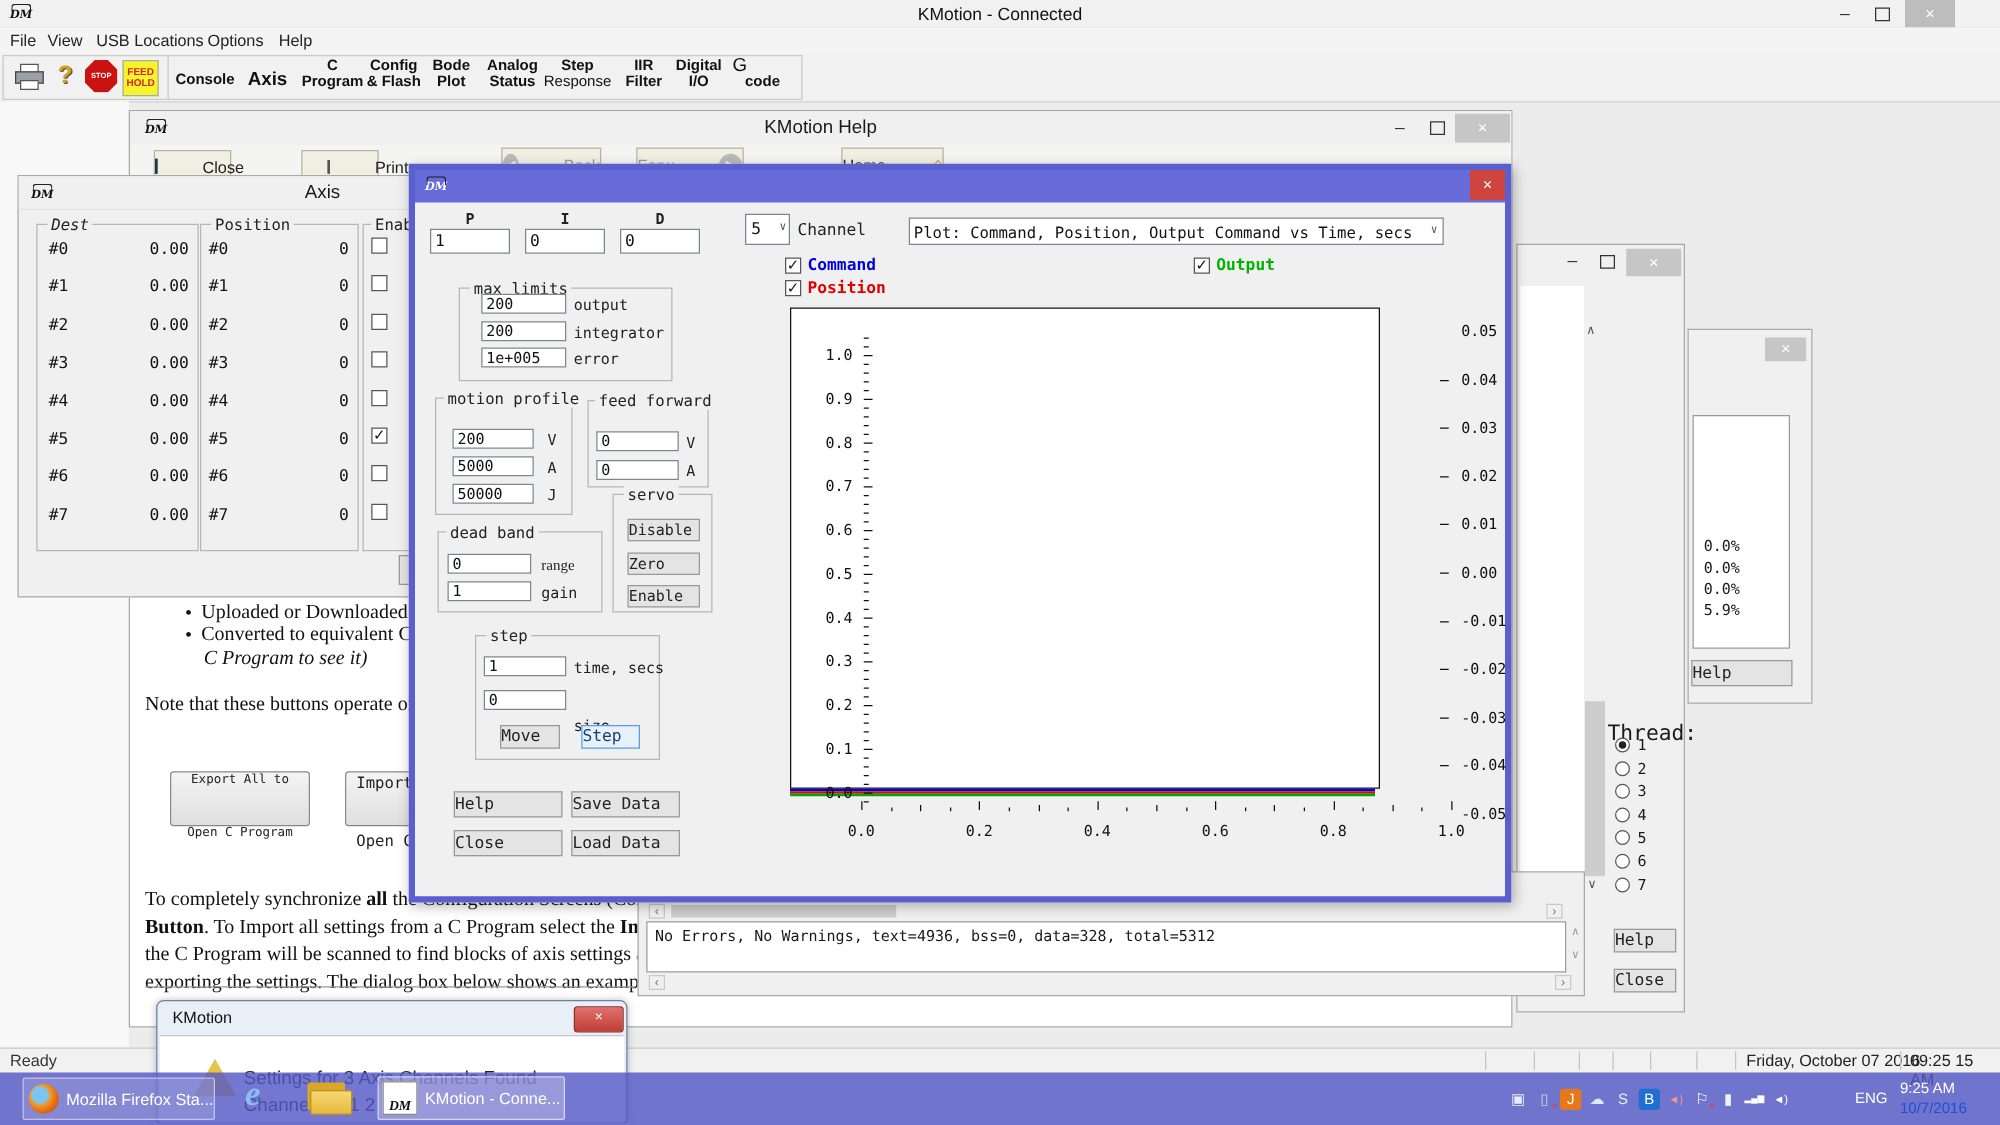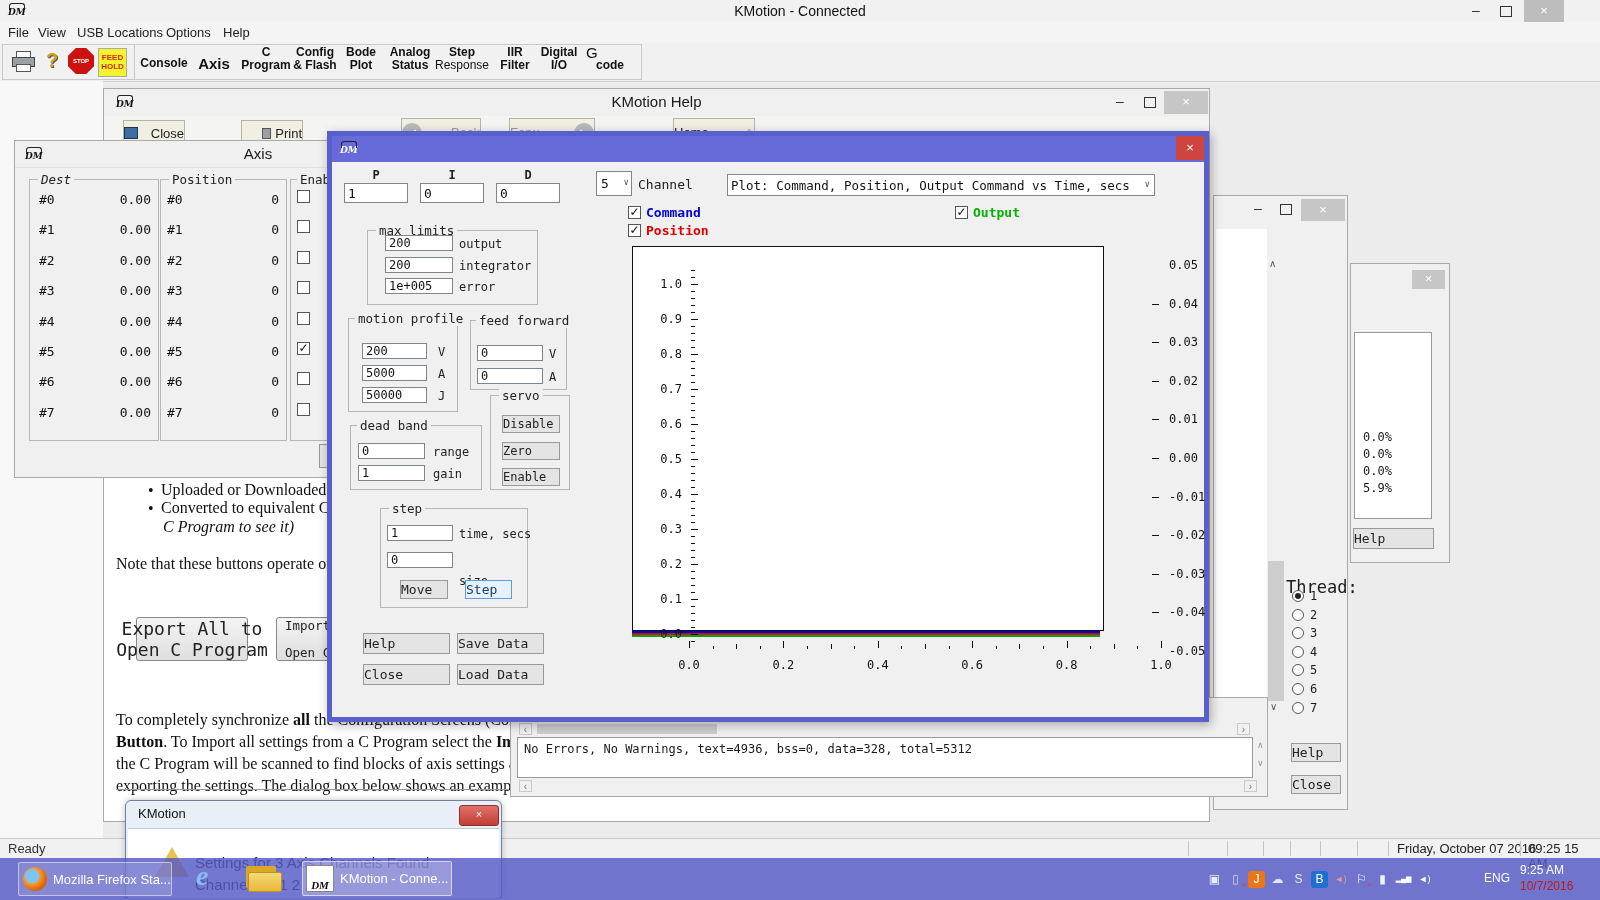--- a/index.html
+++ b/index.html
@@ -16,21 +16,21 @@
   .x-grey{position:absolute;background:#c6c6c6;color:#fff;text-align:center;font-size:13px;}
   .field{position:absolute;background:#fff;border:1px solid #7f858d;box-sizing:border-box;
          font-family:"DejaVu Sans Mono",monospace;font-size:13px;display:flex;align-items:center;
          padding-left:3px;color:#111;}
   .grp{position:absolute;border:1px solid #b6b6b6;box-sizing:border-box;}
   .grp-label{position:absolute;background:#f0f0f0;padding:0 3px;font-family:"DejaVu Sans Mono",monospace;
              font-size:12.5px;color:#222;white-space:nowrap;}
   .sublab{position:absolute;font-family:"DejaVu Sans Mono",monospace;font-size:12px;color:#222;white-space:nowrap;}
   .btn{position:absolute;background:#e4e4e4;border:1px solid #999;box-sizing:border-box;
        font-family:"DejaVu Sans Mono",monospace;font-size:13px;color:#222;
-       display:flex;align-items:center;justify-content:space-between;white-space:pre;}
+       display:flex;align-items:center;justify-content:flex-start;white-space:pre;gap:32px;}
   .btn.accent{background:#e7f1fb;border:1px solid #569de5;color:#13406e;}
   .cb{position:absolute;width:13px;height:13px;background:#fff;border:1px solid #555;
       box-sizing:border-box;font-size:12px;line-height:10px;text-align:center;color:#111;}
   .cb .mark{visibility:hidden;}
   .cb.on .mark{visibility:visible;}
   .cblabel{position:absolute;font-family:"DejaVu Sans Mono",monospace;font-size:13px;font-weight:bold;}
   .ticklabel{position:absolute;font-family:"DejaVu Sans Mono",monospace;font-size:12px;color:#111;white-space:nowrap;}
   .tick{position:absolute;background:#111;}
   .menu-item{position:absolute;top:0;font-size:13px;line-height:21px;color:#222;}
   .tbtn{position:absolute;text-align:center;font-size:12px;font-weight:bold;color:#111;}
@@ -165,21 +165,21 @@
         <span style="margin-left:5px;color:#d98a2b;font-size:16px;">⌂</span>
       </div>
     </div>
 
     <span class="bullet-line" style="left:44px;top:393px;">•</span>
     <span class="bullet-line" style="left:57px;top:392px;">Uploaded or Downloaded</span>
     <span class="bullet-line" style="left:44px;top:411px;">•</span>
     <span class="bullet-line" style="left:57px;top:410px;">Converted to equivalent C</span>
     <span class="bullet-line" style="left:59px;top:429px;font-style:italic;">C Program to see it)</span>
     <span class="bullet-line" style="left:12px;top:466px;">Note that these buttons operate or</span>
-    <div class="btn" style="left:32px;top:528px;width:112px;height:44px;flex-direction:column;background:linear-gradient(#f4f4f4,#dfdfdf);border:1px solid #888;border-radius:3px;font-size:18px;">
+    <div class="btn" style="left:32px;top:528px;width:112px;height:44px;flex-direction:column;background:linear-gradient(#f4f4f4,#dfdfdf);border:1px solid #888;border-radius:3px;font-size:10px;">
       <span>Export All to</span>
       <span>Open C Program</span>
     </div>
     <div class="btn" style="left:172px;top:528px;width:88px;height:44px;flex-direction:column;align-items:flex-start;padding-left:8px;background:linear-gradient(#f4f4f4,#dfdfdf);border:1px solid #888;border-radius:3px;font-size:12.5px;">
       <span>Import</span>
       <span>Open C</span>
     </div>
     <div id="help-para" class="abs" style="left:12px;top:622px;width:396px;height:92px;">
         <div class="pline" style="top: 0px;"><span>To completely synchronize </span><span style="font-weight: bold;">all</span><span> the Configuration Screens (Config</span></div>
         <div class="pline" style="top: 22px;"><span style="font-weight: bold;">Button</span><span>.  To Import all settings from a C Program select the </span><span style="font-weight: bold;">Impo</span></div>
@@ -421,21 +421,21 @@
       <span>Zero</span></div>
     <div class="btn" style="left:170px;top:332px;width:58px;height:18px;font-size:12px;">
       <span>Enable</span></div>
 
     <div class="grp" style="left:18px;top:289px;width:132px;height:65px;">
       <span class="grp-label" style="top:-8px;left:6px;">dead band</span>
     </div>
     <div class="field" style="left:26px;top:307px;width:67px;height:16px;font-size:12px;">
         <span>0</span>
       </div>
-    <span class="sublab" style="left:101px;top:309px;">range</span>
+    <span class="sublab" style="left:101px;top:309px;font-family:Liberation Serif, serif;">range</span>
     <div class="field" style="left:26px;top:329px;width:67px;height:16px;font-size:12px;">
         <span>1</span>
       </div>
     <span class="sublab" style="left:101px;top:331px;">gain</span>
 
     <div class="grp" style="left:48px;top:372px;width:148px;height:100px;">
       <span class="grp-label" style="top:-8px;left:8px;">step</span>
     </div>
     <div class="field" style="left:55px;top:389px;width:66px;height:16px;font-size:12px;">
         <span>1</span>
@@ -603,16 +603,16 @@
         <div class="tray-ic" style="color: rgb(232, 236, 248);">S</div>
         <div class="tray-ic" style="color: rgb(255, 255, 255); background: rgb(31, 111, 208); border-radius: 3px;">B</div>
         <div class="tray-ic" style="color: rgb(232, 152, 152); font-size: 9px;">◄)</div>
         <div class="tray-ic" style="color: rgb(255, 255, 255);">⚐<span class="badge">×</span></div>
         <div class="tray-ic" style="color: rgb(240, 242, 250);">▮</div>
         <div class="tray-ic" style="color: rgb(255, 255, 255); font-size: 7px;">▂▄▆</div>
         <div class="tray-ic" style="color: rgb(255, 255, 255); font-size: 9px;">◄)</div>
       </div>
     <span class="abs" style="left:1484px;top:13px;color:#fff;font-size:12px;">ENG</span>
     <span class="abs" style="left:1520px;top:5px;color:#fff;font-size:12px;">9:25 AM</span>
-    <span class="abs" style="left:1520px;top:21px;color:#b91c1c;font-size:12px;">10/7/2016</span>
+    <span class="abs" style="left:1520px;top:21px;color:#1d4ed8;font-size:12px;">10/7/2016</span>
   </div>
 
 </div>
 
 </body></html>

